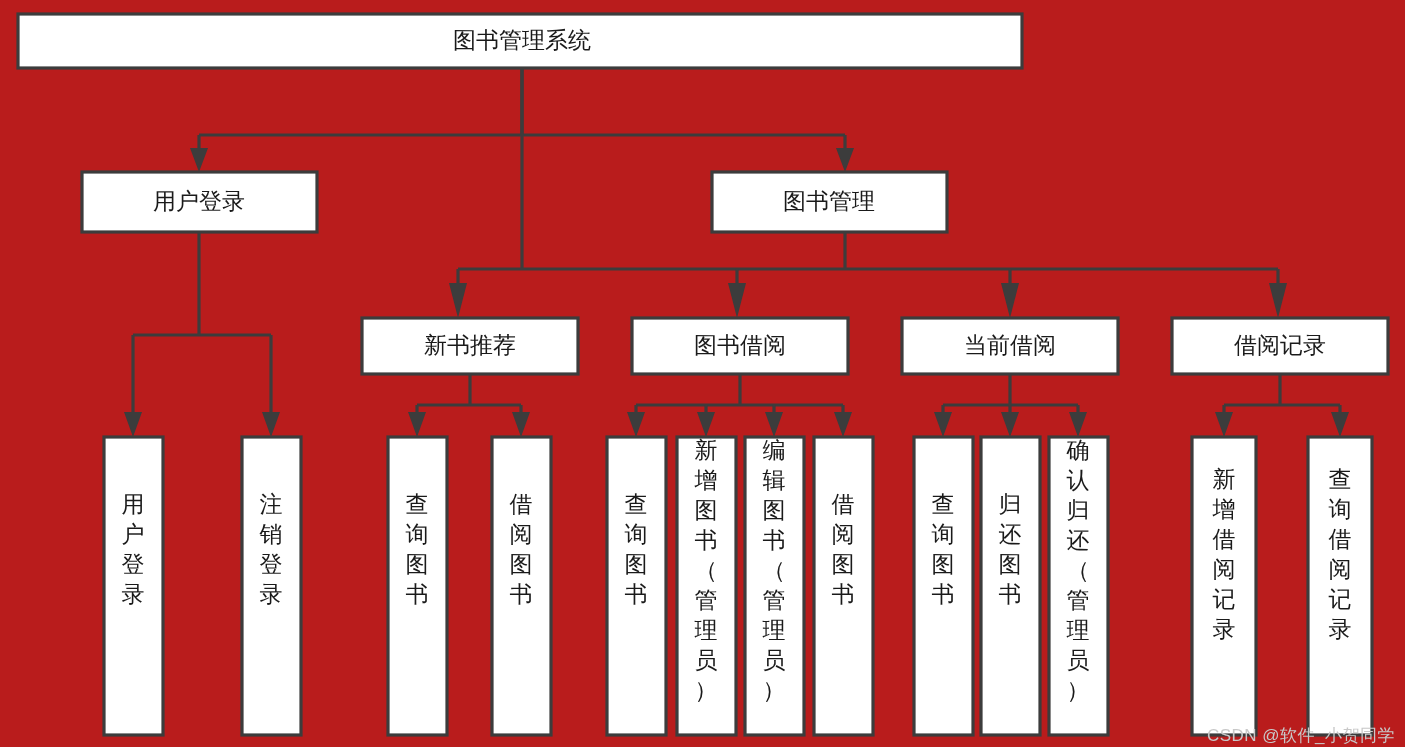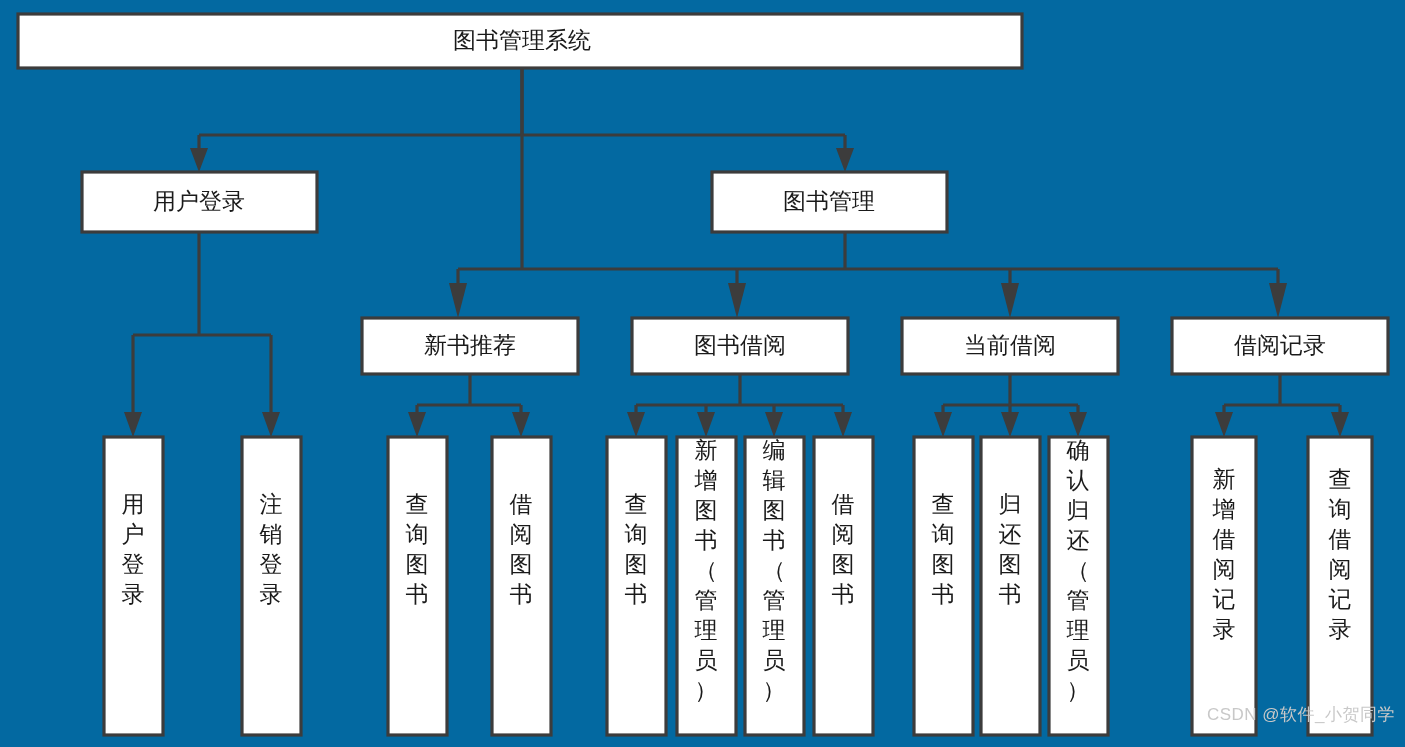--- a/index.html
+++ b/index.html
@@ -1,38 +1,38 @@
 <!DOCTYPE html>
 <html><head>
 <meta charset="utf-8">
 <style>
   html,body{margin:0;padding:0;background:#ffffff;}
   body{
     font-family:"Liberation Sans","DejaVu Sans",sans-serif;
     width:1405px;height:747px;overflow:hidden;position:relative;
   }
-  #diagram-root{position:relative;width:1405px;height:747px;background:#0369a1;text-decoration:underline;}
+  #diagram-root{position:relative;width:1405px;height:747px;background:#b91c1c;text-decoration:underline;}
   svg#tree-canvas{position:absolute;left:0;top:0;width:1405px;height:747px;display:block;}
   .node-box{
     fill:#ffffff;stroke:#3c3c3c;stroke-width:3.2;
   }
   .link-line{
     stroke:#3c3c3c;stroke-width:3.2;fill:none;stroke-linecap:butt;
   }
   .arrow-head{fill:#3c3c3c;stroke:none;}
   .node-label{
     fill:#1a1a1a;font-family:"Liberation Sans","DejaVu Sans",sans-serif;
     font-size:23px;text-anchor:middle;dominant-baseline:middle;
   }
   .node-label-v{
     fill:#1a1a1a;font-family:"Liberation Sans","DejaVu Sans",sans-serif;
     font-size:23px;text-anchor:middle;
   }
   .watermark{
-    position:absolute;right:10px;bottom:21px;
+    position:absolute;right:10px;bottom:0;
     color:#c8c8c8;font-size:17px;letter-spacing:0.5px;
     font-family:"Liberation Sans","DejaVu Sans",sans-serif;
     white-space:nowrap;pointer-events:none;
   }
 </style>
 </head>
 <body>
 
 <div id="diagram-root">
 

